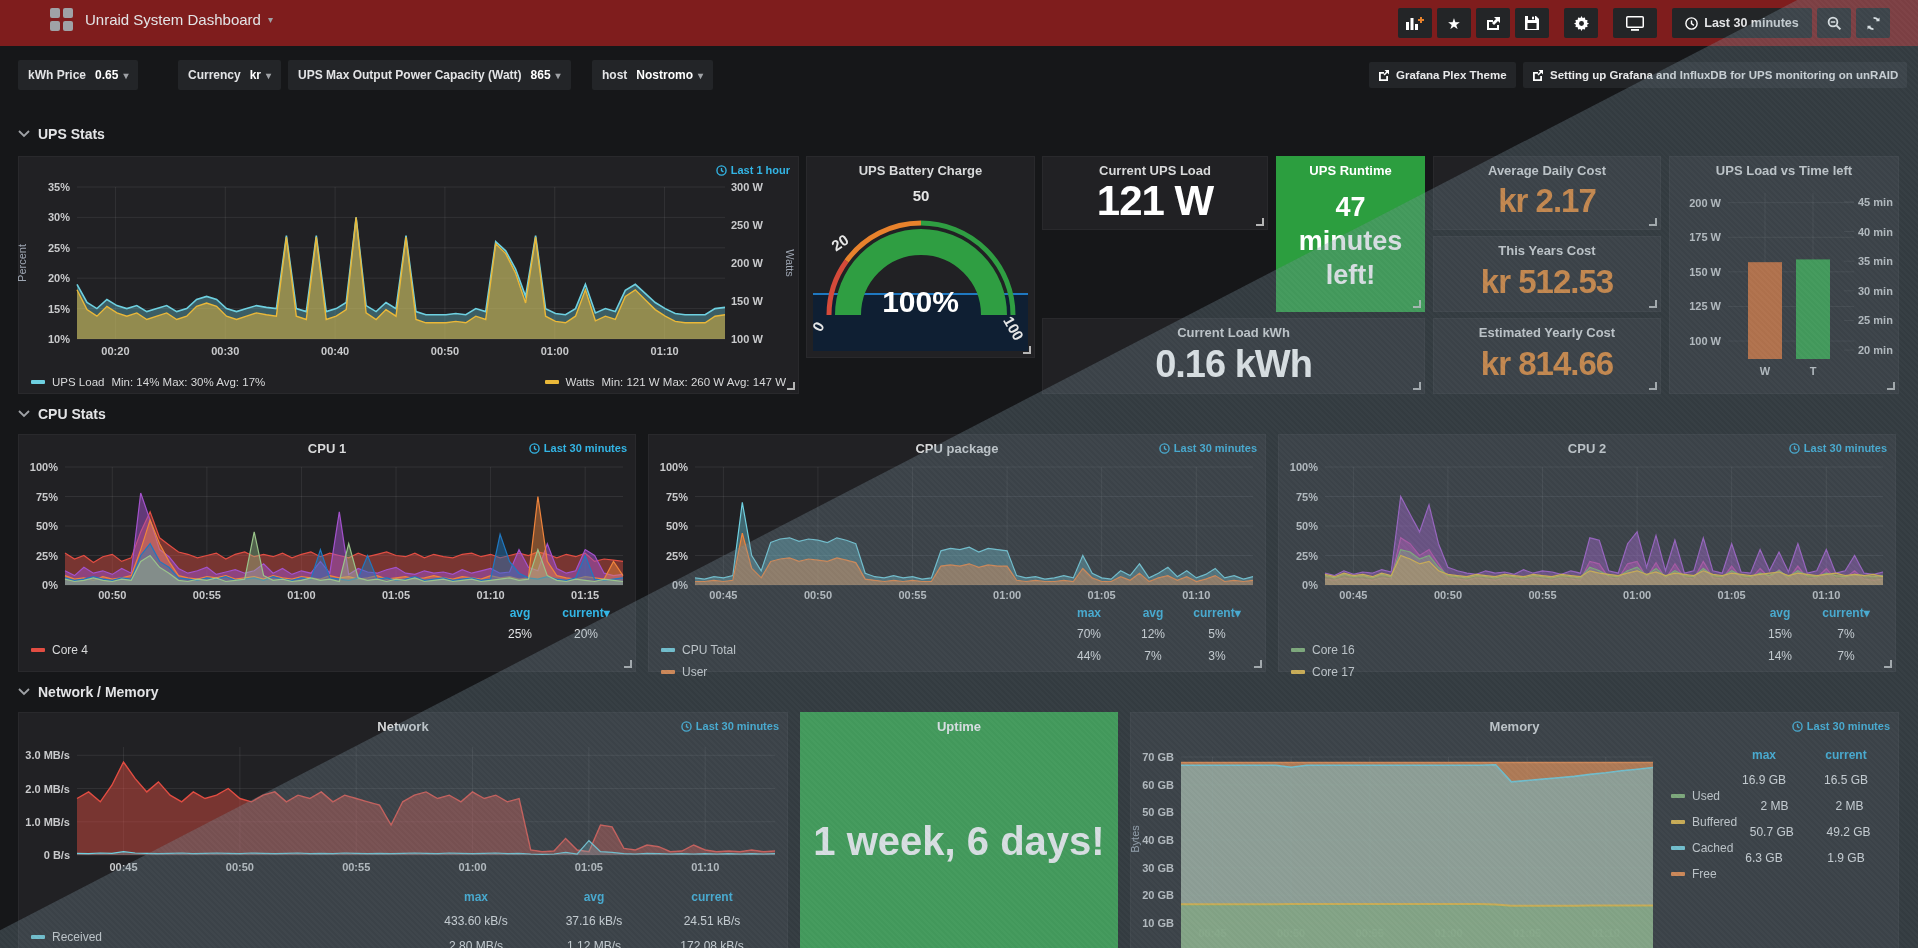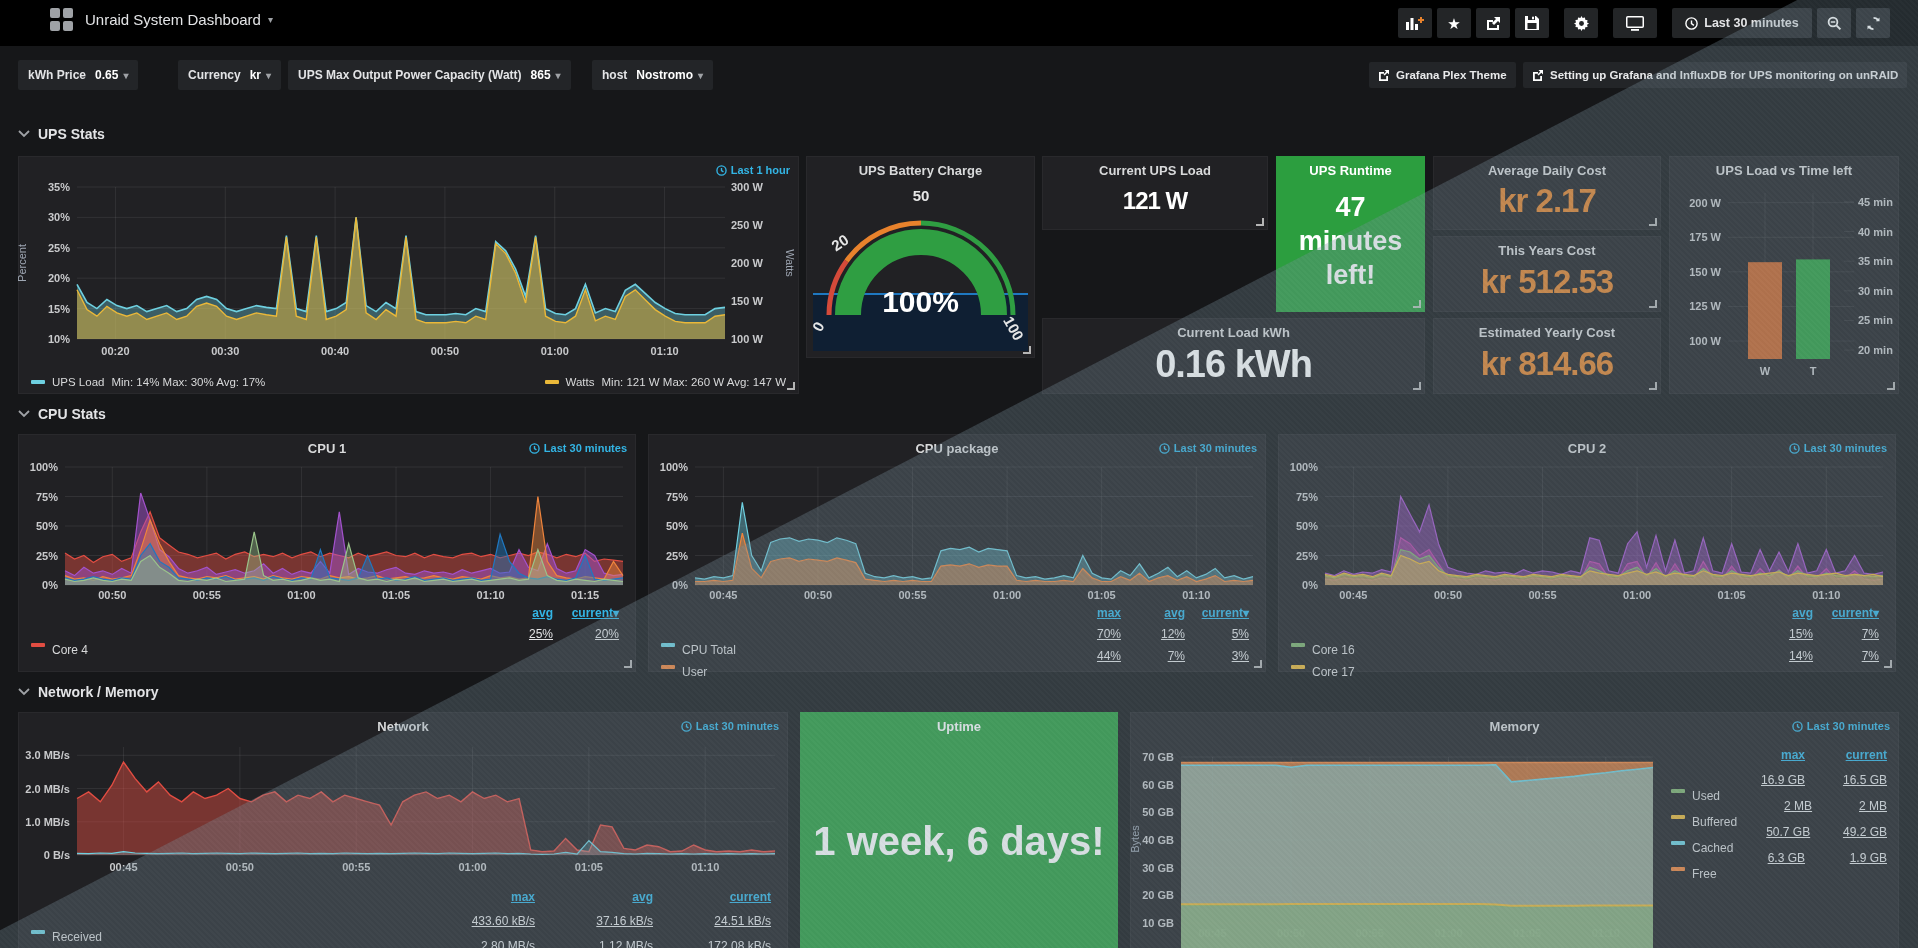--- a/index.html
+++ b/index.html
@@ -1,19 +1,19 @@
 <!DOCTYPE html>
 <html><head>
 <meta charset="utf-8">
 <style>
   html,body{margin:0;padding:0;background:#101113;}
   #stage{position:relative;width:1918px;height:948px;overflow:hidden;background:#161719;
          font-family:"Liberation Sans",sans-serif;color:#d8d9da;}
   
-  #navbar{position:absolute;left:0;top:0;width:100%;height:46px;background:#000000;text-align:right;}
+  #navbar{position:absolute;left:0;top:0;width:100%;height:46px;background:#7f1d1d;text-align:right;}
   .nav-left{position:absolute;left:50px;top:8px;display:flex;align-items:center;gap:12px;}
   .apps-grid{display:grid;grid-template-columns:10px 10px;grid-gap:3px;cursor:pointer;}
   .apps-grid span{width:10px;height:10px;background:#9fa2a6;border-radius:2px;}
   .dash-title{font-size:15px;color:#e3e4e6;cursor:pointer;display:flex;align-items:center;gap:7px;}
   .caret{font-size:10px;color:#9fa2a6;}
   .nav-right{position:absolute;right:28px;top:8px;display:flex;align-items:center;gap:5px;}
   .icon-btn{height:30px;min-width:34px;background:#232527;border-radius:2px;display:flex;
             align-items:center;justify-content:center;cursor:pointer;padding:0 7px;box-sizing:border-box;}
   .icon-btn svg{display:block;}
   .icon-btn.gap{margin-left:10px;}
@@ -38,31 +38,31 @@
           font-weight:bold;color:#d8d9da;cursor:pointer;white-space:nowrap;overflow:hidden;}
   .tf{position:absolute;top:7px;right:8px;font-size:11px;font-weight:bold;color:#33b5e5;
       display:flex;align-items:center;gap:4px;cursor:pointer;z-index:3;}
   .chart{position:absolute;left:0;top:0;}
   .ylab{position:absolute;font-size:11px;color:#9fa7b3;z-index:2;}
   .ylab.rotl{transform:rotate(-90deg);transform-origin:center;}
   .ylab.rotr{transform:rotate(90deg);transform-origin:center;}
   
   .stat-value{position:absolute;left:4px;right:4px;top:20px;bottom:4px;display:flex;align-items:center;
               justify-content:center;font-weight:bold;color:#fff;letter-spacing:-1px;text-align:center;}
-  .v36{font-size:24px;} .v38{font-size:38px;} .v33{font-size:33px;}
+  .v36{font-size:42px;} .v38{font-size:38px;} .v33{font-size:33px;}
   .orange{color:#e2842e;}
   .panel.green{background:#2c9e3f;border-color:#2c9e3f;}
   .runtime-val{font-size:27px;line-height:1.25;letter-spacing:0;}
   .uptime-val{font-size:40px;letter-spacing:0;}
   
   .ltable{position:absolute;font-size:12px;z-index:3;}
   .lrow{display:flex;align-items:center;}
-  .lname{display:flex;gap:7px;flex:1;color:#d8d9da;cursor:pointer;margin-top:32px;}
+  .lname{display:flex;align-items:center;gap:7px;flex:1;color:#d8d9da;cursor:pointer;margin-top:32px;}
   .dash{width:14px;height:4px;border-radius:1px;flex:none;}
-  .lval{text-align:right;color:#e3e4e6;text-decoration:underline;}
+  .lval{text-align:center;color:#e3e4e6;}
   .lhead .lval{color:#33b5e5;font-weight:bold;cursor:pointer;}
   .ups-legend{position:absolute;left:12px;right:12px;bottom:5px;display:flex;
               justify-content:space-between;font-size:11.5px;z-index:3;}
   .lgroup{display:flex;align-items:center;gap:7px;cursor:pointer;}
   .lstats{color:#d8d9da;}
   
   .gauge-spark{position:absolute;left:6px;right:6px;top:136px;bottom:6px;background:#0f1f33;
                border-top:2px solid #1f78c1;}
   .gauge-value{position:absolute;left:0;right:0;top:128px;text-align:center;font-size:30px;
                font-weight:bold;color:#fff;z-index:2;}

